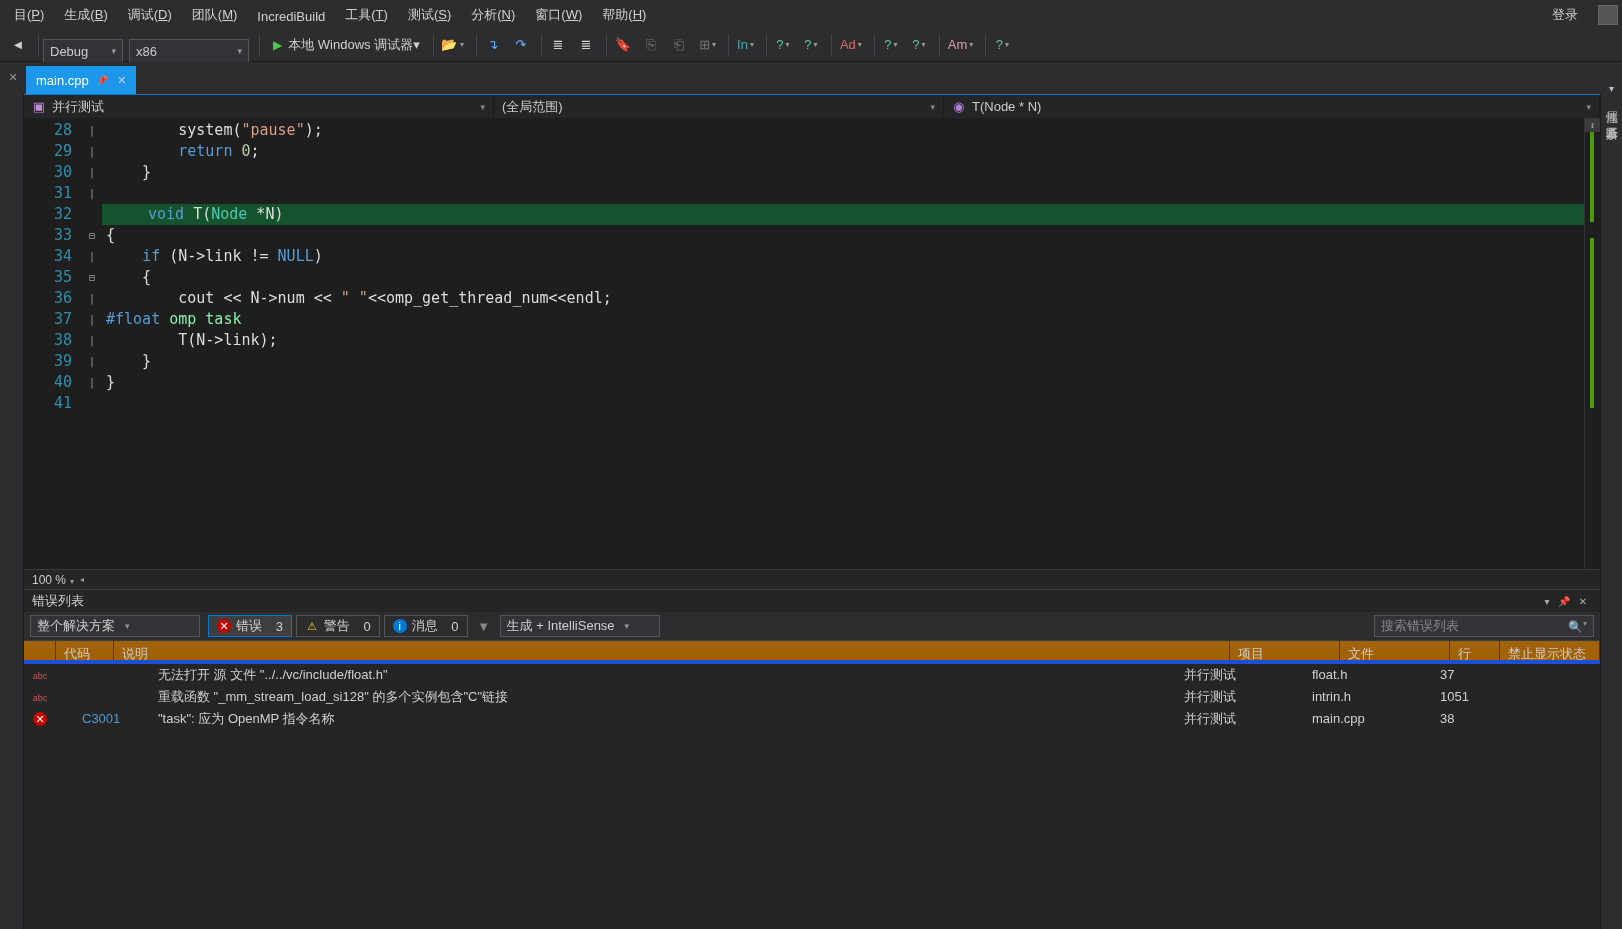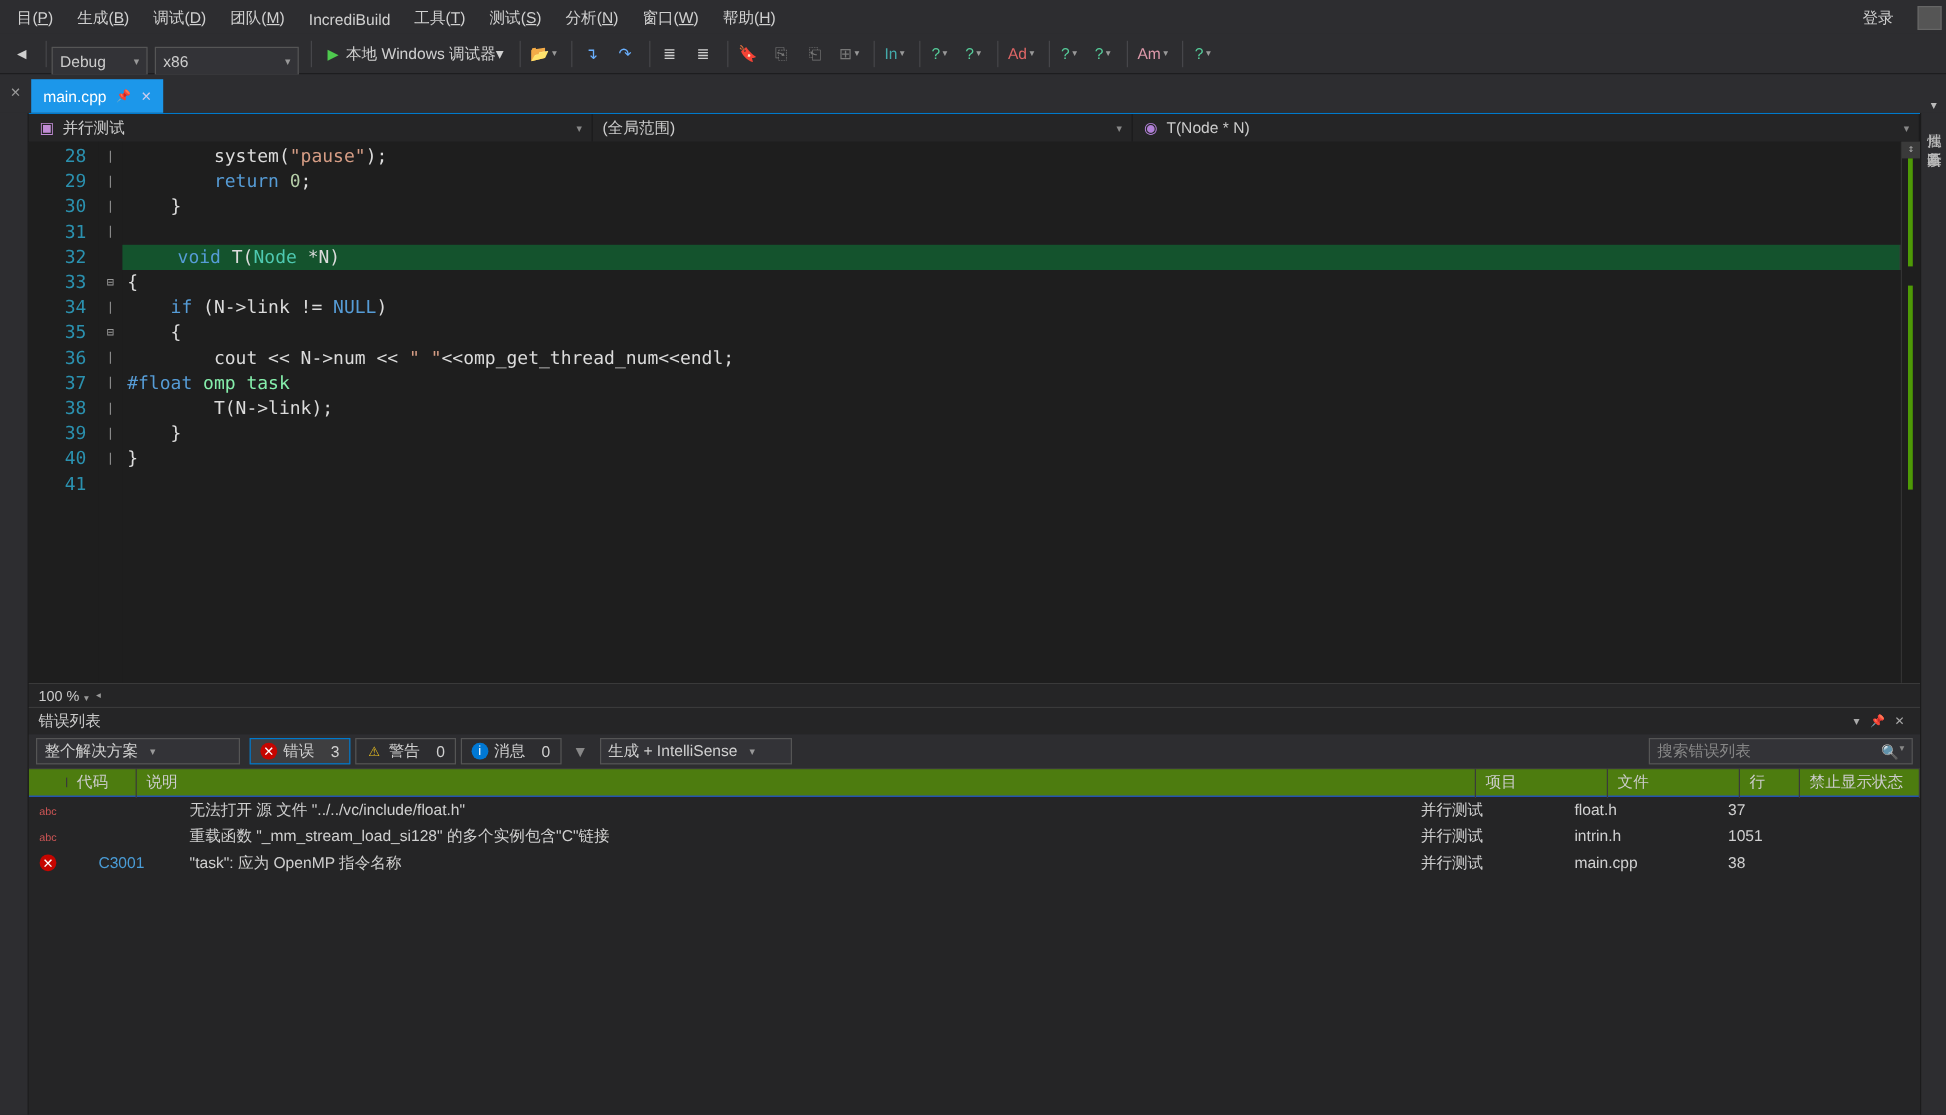--- a/index.html
+++ b/index.html
@@ -171,22 +171,22 @@
 .ico.info { background:#0078d4; color:#fff; }
 .ptb-btn { width:24px; height:22px; display:flex;align-items:center;justify-content:center;color:#888;margin-right:4px; }
 .ptb-search {
   margin-left:auto; width: 220px; height:22px; background:#333337;
   border:1px solid #555; display:flex; align-items:center; padding:0 6px; color:#888;
 }
 .ptb-search .mag { margin-left:auto; font-size:12px; }
 
 .err-table { flex:1; overflow:auto; }
 .err-head {
-  display:flex; background:#4d7c0f; border-bottom:1px solid #1d4ed8;
-  border-top:1px solid #3a3a3a; height:24px;align-items:center;
+  display:flex; background:#a16207; border-bottom:4px solid #1d4ed8;
+  border-top:1px solid #3a3a3a; height:24px;
 }
 .eh { padding:4px 8px; border-right:1px solid #3a3a3a; color:#ccc; }
 .col-ico { width:32px; }
 .col-code { width:58px; }
 .col-desc { flex:1; }
 .col-proj { width:110px; }
 .col-file { width:110px; }
 .col-line { width:50px; }
 .col-supp { width:100px; }
 .err-row {

